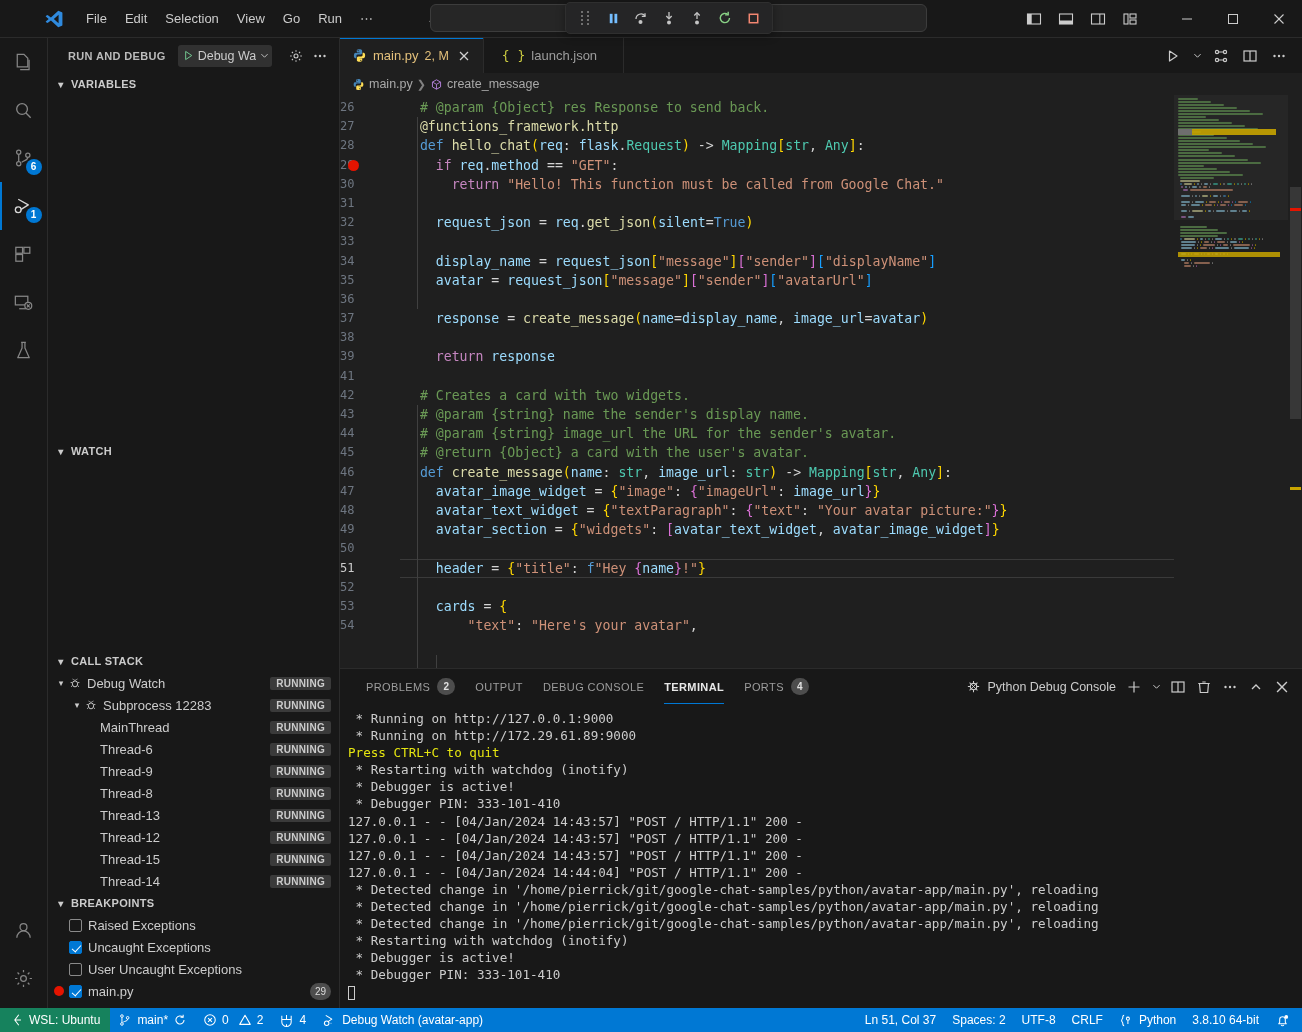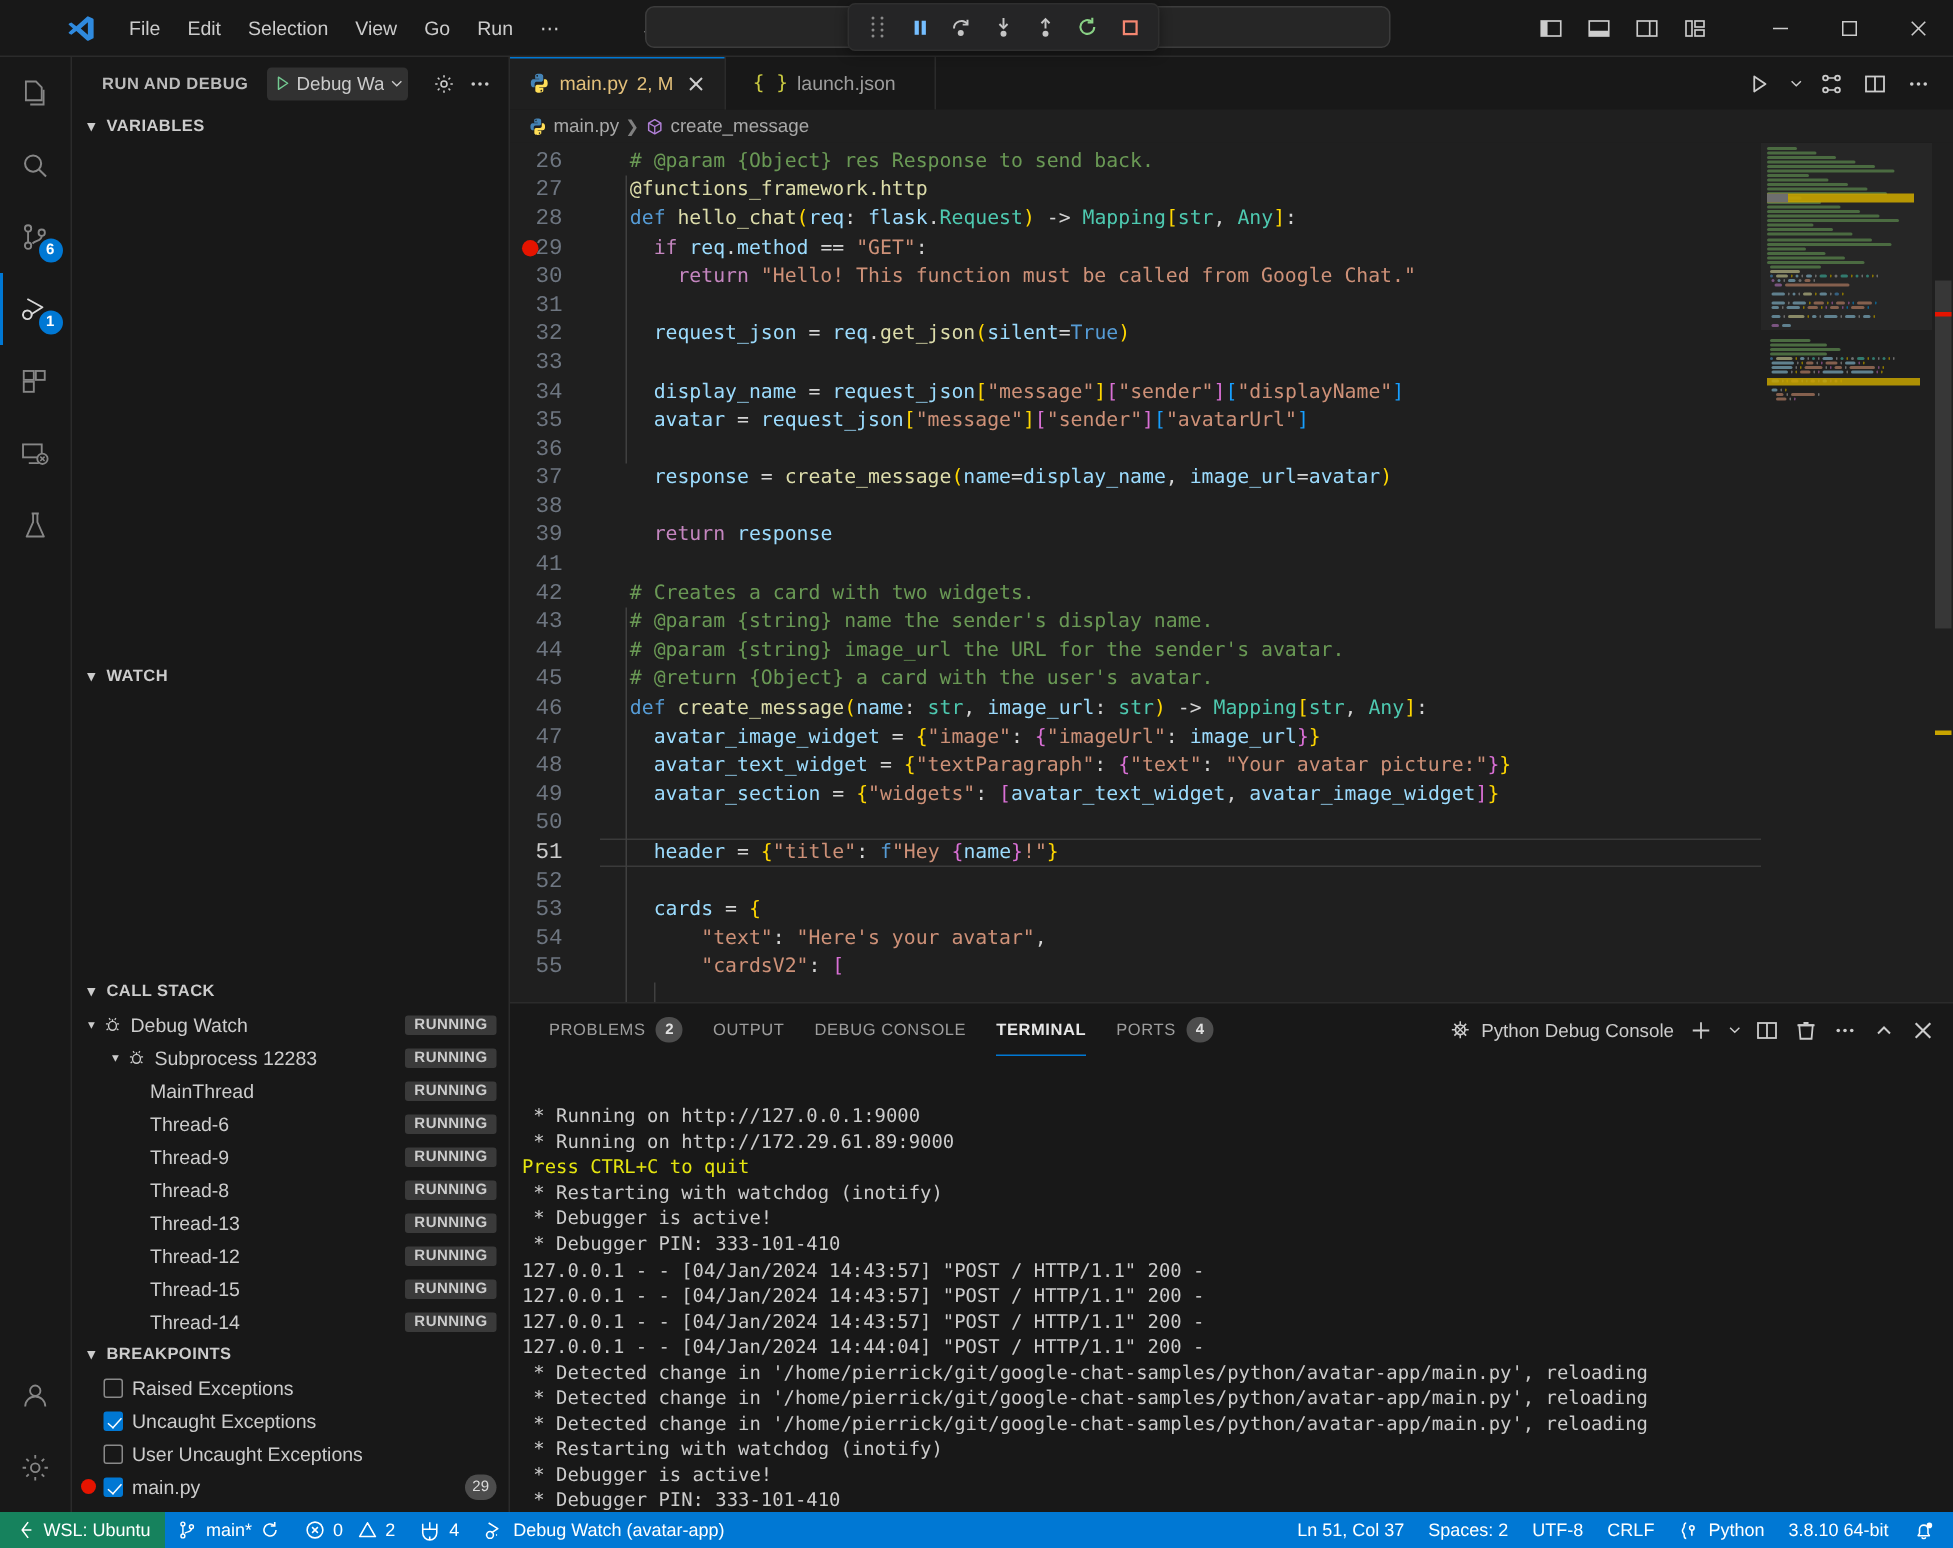--- a/index.html
+++ b/index.html
@@ -148,22 +148,22 @@
   .codearea {
     position:absolute; inset:0; font-family:"DejaVu Sans Mono", monospace; font-size:13.2px;
     line-height:19.2px; padding-top:3px;
   }
   .cline { height:19.2px; display:flex; align-items:center; white-space:pre; position:relative; }
   .cline.current::before {
     content:""; position:absolute; left:60px; right:128px; top:0; bottom:0;
     border-top:1px solid #3a3a3a; border-bottom:1px solid #3a3a3a; pointer-events:none;
   }
   .gut {
-    width:52px; text-align:center; padding-right:0; color:#6e7681; flex:0 0 52px;
-    font-size:15px; user-select:none;font-family:Liberation Mono, monospace;
+    width:52px; text-align:left; padding-right:0; color:#6e7681; flex:0 0 52px;
+    font-size:12px; user-select:none;
   }
   .cline.current .gut { color:#cccccc; }
   .bpg { position:absolute; left:8px; width:11px; height:11px; border-radius:50%; background:#e51400; }
   .ctext { padding-left:12px; position:relative; }
   .c-com { color:#6a9955; }
   .c-kw  { color:#c586c0; }
   .c-kw2 { color:#569cd6; }
   .c-fn  { color:#dcdcaa; }
   .c-str { color:#ce9178; }
   .c-var { color:#9cdcfe; }
@@ -203,21 +203,21 @@
     background:#4d4d4d; color:#e0e0e0; border-radius:9px; min-width:18px; height:17px; line-height:17px;
     font-size:10px; text-align:center; padding:0 5px; font-weight:600; letter-spacing:0;
   }
   .panel-right { margin-left:auto; display:flex; align-items:center; gap:2px; }
   .pr-label { font-size:12.5px; color:#cccccc; margin-right:4px; display:flex; align-items:center; gap:6px; }
   .prbtn { width:24px; height:24px; display:flex; align-items:center; justify-content:center; border-radius:4px; color:#cccccc; }
 
   .termwrap { flex:1 1 auto; overflow:hidden; position:relative; background:#181818; }
   .term {
     font-family:"DejaVu Sans Mono", monospace; font-size:12.6px; line-height:17.1px;
-    color:#cccccc; padding:6px 0 0 8px; white-space:pre;margin-top:25px;
+    color:#cccccc; padding:6px 0 0 8px; white-space:pre;
   }
   .t-yel { color:#e5e510; }
   .t-white { color:#cccccc; }
   .cursor { display:inline-block; width:7px; height:14px; border:1px solid #cccccc; vertical-align:-3px; }
 
   
   .statusbar {
     height:24px; background:#0078d4; color:#ffffff; display:flex; align-items:center;
     font-size:12px; flex:0 0 24px;
   }
@@ -683,21 +683,20 @@
             <div class="cline"><span class="gut">45</span><span class="ctext"><span class="c-com">  # @return {Object} a card with the user's avatar.</span></span></div>
             <div class="cline"><span class="gut">46</span><span class="ctext"><span class="c-kw2">  def </span><span class="c-fn">create_message</span><span class="br1">(</span><span class="c-var">name</span><span class="c-plain">: </span><span class="c-cls">str</span><span class="c-plain">, </span><span class="c-var">image_url</span><span class="c-plain">: </span><span class="c-cls">str</span><span class="br1">)</span><span class="c-plain"> -&gt; </span><span class="c-cls">Mapping</span><span class="br1">[</span><span class="c-cls">str</span><span class="c-plain">, </span><span class="c-cls">Any</span><span class="br1">]</span><span class="c-plain">:</span></span></div>
             <div class="cline"><span class="gut">47</span><span class="ctext"><span class="c-var">    avatar_image_widget</span><span class="c-plain"> = </span><span class="br1">{</span><span class="c-str">"image"</span><span class="c-plain">: </span><span class="br2">{</span><span class="c-str">"imageUrl"</span><span class="c-plain">: </span><span class="c-var">image_url</span><span class="br2">}</span><span class="br1">}</span></span></div>
             <div class="cline"><span class="gut">48</span><span class="ctext"><span class="c-var">    avatar_text_widget</span><span class="c-plain"> = </span><span class="br1">{</span><span class="c-str">"textParagraph"</span><span class="c-plain">: </span><span class="br2">{</span><span class="c-str">"text"</span><span class="c-plain">: </span><span class="c-str">"Your avatar picture:"</span><span class="br2">}</span><span class="br1">}</span></span></div>
             <div class="cline"><span class="gut">49</span><span class="ctext"><span class="c-var">    avatar_section</span><span class="c-plain"> = </span><span class="br1">{</span><span class="c-str">"widgets"</span><span class="c-plain">: </span><span class="br2">[</span><span class="c-var">avatar_text_widget</span><span class="c-plain">, </span><span class="c-var">avatar_image_widget</span><span class="br2">]</span><span class="br1">}</span></span></div>
             <div class="cline"><span class="gut">50</span><span class="ctext"></span></div>
             <div class="cline current"><span class="gut">51</span><span class="ctext"><span class="c-var">    header</span><span class="c-plain"> = </span><span class="br1">{</span><span class="c-str">"title"</span><span class="c-plain">: </span><span class="c-kw2">f</span><span class="c-str">"Hey </span><span class="br2">{</span><span class="c-var">name</span><span class="br2">}</span><span class="c-str">!"</span><span class="br1">}</span></span></div>
             <div class="cline"><span class="gut">52</span><span class="ctext"></span></div>
             <div class="cline"><span class="gut">53</span><span class="ctext"><span class="c-var">    cards</span><span class="c-plain"> = </span><span class="br1">{</span></span></div>
             <div class="cline"><span class="gut">54</span><span class="ctext"><span class="c-str">        "text"</span><span class="c-plain">: </span><span class="c-str">"Here's your avatar"</span><span class="c-plain">,</span></span></div>
-            <div class="cline"><span class="gut">55</span><span class="ctext"><span class="c-str">        "cardsV2"</span><span class="c-plain">: </span><span class="br2">[</span></span></div>
             <div class="indentline" style="left: 77px; top: 22px; height: 192px;"></div>
             <div class="indentline" style="left: 77px; top: 310px; height: 270px;"></div>
             <div class="indentline" style="left: 96px; top: 560px; height: 52px;"></div>
           </div>
         <div class="minimap" id="minimap">
           <div class="mm-slider"></div>
         <div class="mm-line" style="position: absolute; top: 2px; left: 0px; right: 0px;">
               <span class="mm-seg" style="width:20px;background:#4b6b41"></span>
             </div>
             <div class="mm-line" style="position: absolute; top: 5.05px; left: 0px; right: 0px;">

